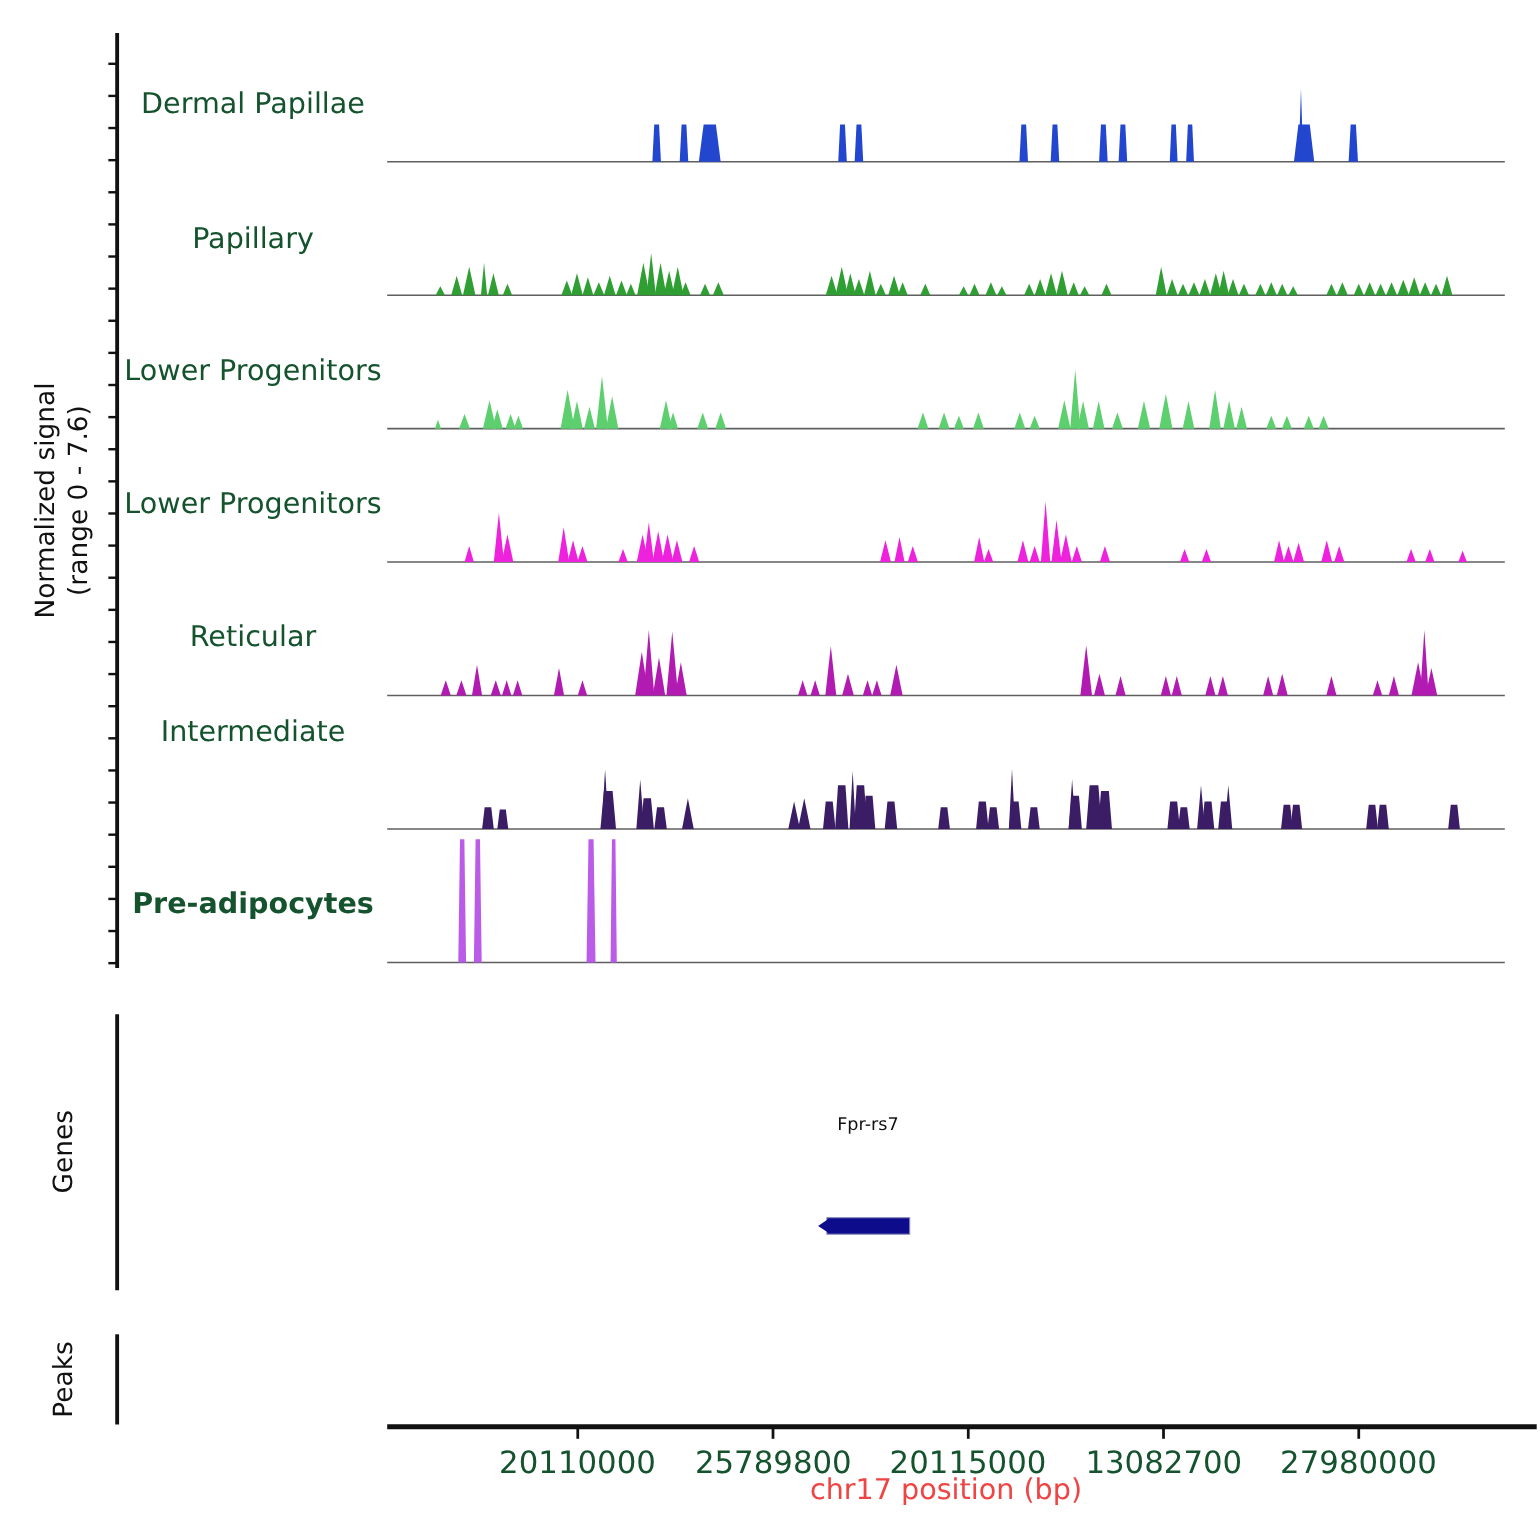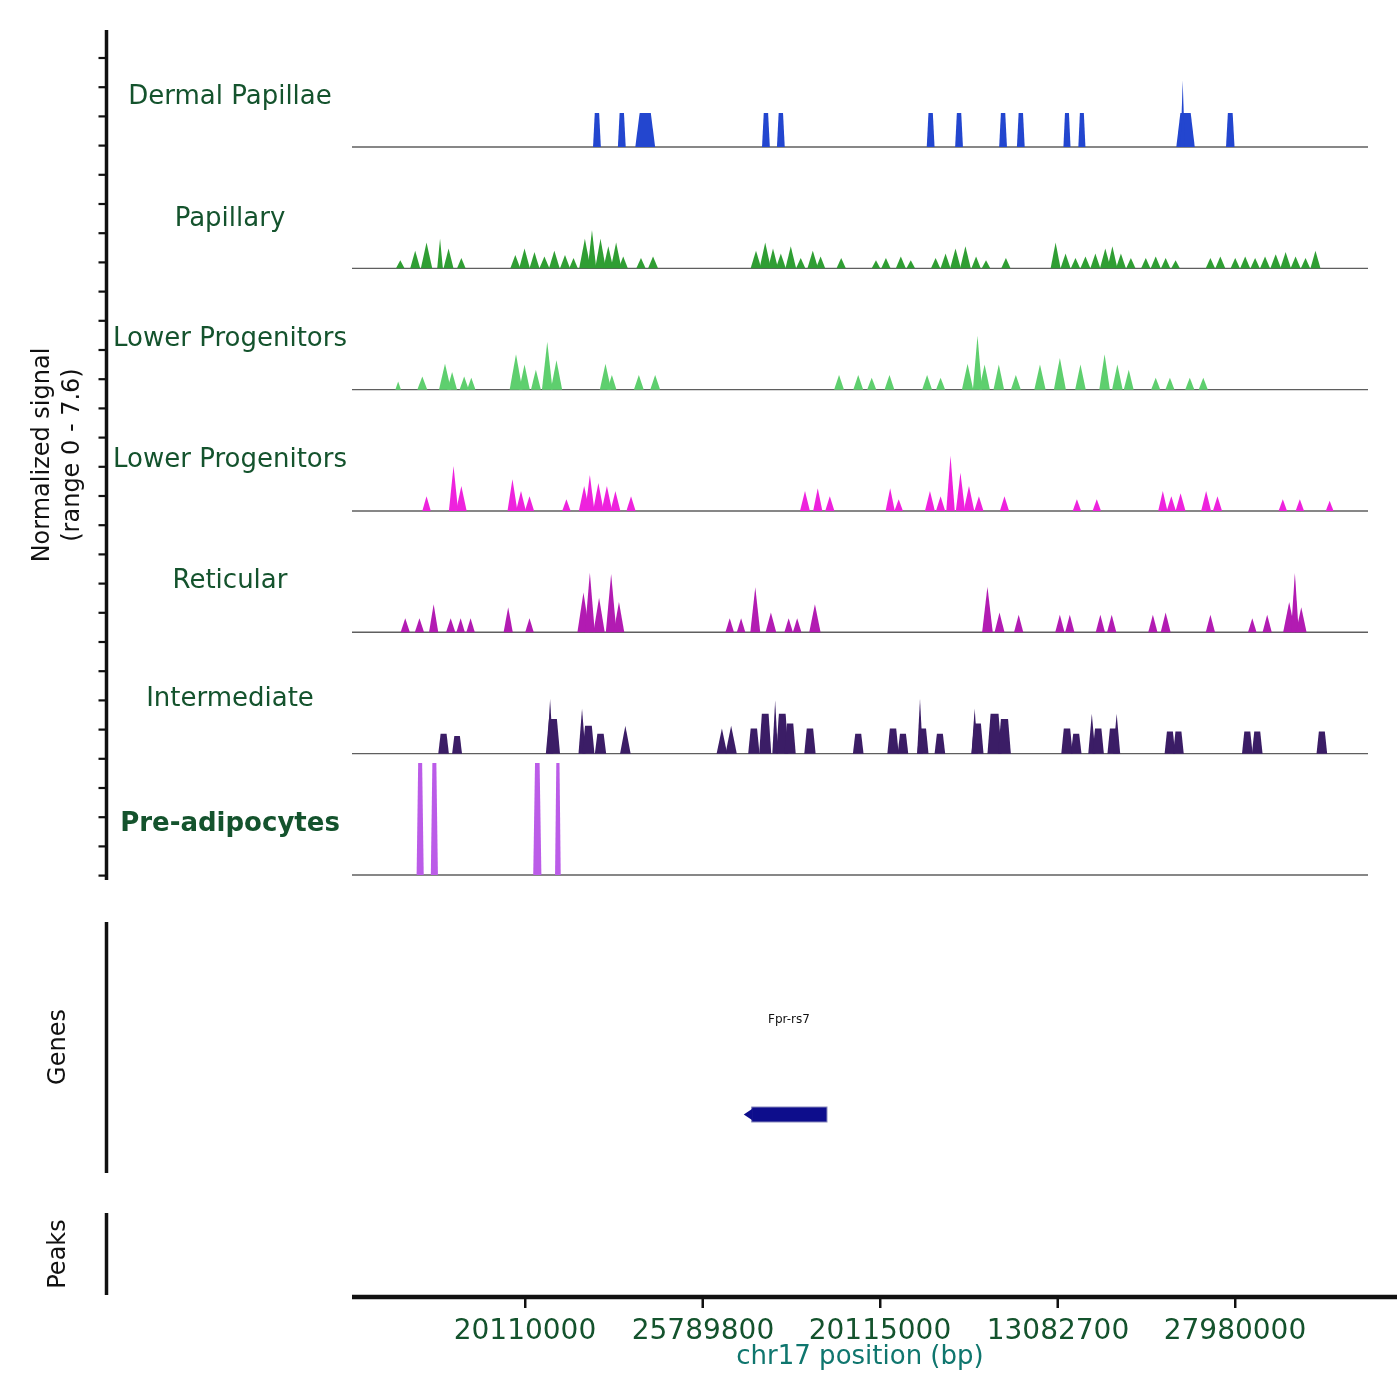--- a/index.html
+++ b/index.html
@@ -4,22 +4,22 @@
 <style>
   html,body{margin:0;padding:0;background:#ffffff;}
   #fig{position:relative;width:1400px;height:1400px;background:#fff;
        font-family:"DejaVu Sans","Liberation Sans",sans-serif;overflow:hidden;}
   #plot-svg{position:absolute;left:0;top:0;}
   .abs{position:absolute;}
   .track-label{width:260px;left:100px;text-align:center;font-size:26px;color:#14532d;line-height:28px;}
   .rot{transform:translate(-50%,-50%) rotate(-90deg);white-space:nowrap;font-size:24px;color:#111;text-align:center;}
   .ylab{white-space:pre-line;line-height:30px;}
   .xtick-label{width:150px;text-align:center;font-size:28px;color:#14532d;}
-  .xaxis-title{width:600px;text-align:center;font-size:26px;color:#0f766e;}
-  .gene-name{width:160px;text-align:center;font-size:12px;color:#111;}
+  .xaxis-title{width:600px;text-align:center;font-size:26px;color:#ef4444;}
+  .gene-name{width:160px;text-align:center;font-size:16px;color:#111;}
 </style>
 </head>
 <body>
 
 <div id="fig">
 
   <svg id="plot-svg" width="1400" height="1400">
       <line x1="106.5" y1="30" x2="106.5" y2="880" stroke="#111" stroke-width="3.5"></line>
       <line x1="106.5" y1="922" x2="106.5" y2="1173" stroke="#111" stroke-width="3.5"></line>
       <line x1="106.5" y1="1213" x2="106.5" y2="1295" stroke="#111" stroke-width="3.5"></line>
@@ -296,21 +296,21 @@
     </svg>
 
   <div class="abs rot ylab" style="left:56px;top:455px;">Normalized signal
 (range 0 - 7.6)</div>
 
   <div class="abs track-label" style="top:81px;">Dermal Papillae</div>
   <div class="abs track-label" style="top:203px;">Papillary</div>
   <div class="abs track-label" style="top:323px;">Lower Progenitors</div>
   <div class="abs track-label" style="top:444px;">Lower Progenitors</div>
   <div class="abs track-label" style="top:565px;">Reticular</div>
-  <div class="abs track-label" style="top:683px;">Intermediate</div>
+  <div class="abs track-label" style="top:652px;">Intermediate</div>
   <div class="abs track-label" style="top:808px;font-weight:bold;">Pre-adipocytes</div>
 
   <div class="abs rot" style="left:57px;top:1047px;">Genes</div>
   <div class="abs rot" style="left:57px;top:1254px;">Peaks</div>
 
   <div class="abs gene-name" style="left:709px;top:1012px;">Fpr-rs7</div>
 
   <div class="abs xtick-label" style="left:450px;top:1313px;">20110000</div>
   <div class="abs xtick-label" style="left:628px;top:1313px;">25789800</div>
   <div class="abs xtick-label" style="left:805px;top:1313px;">20115000</div>

